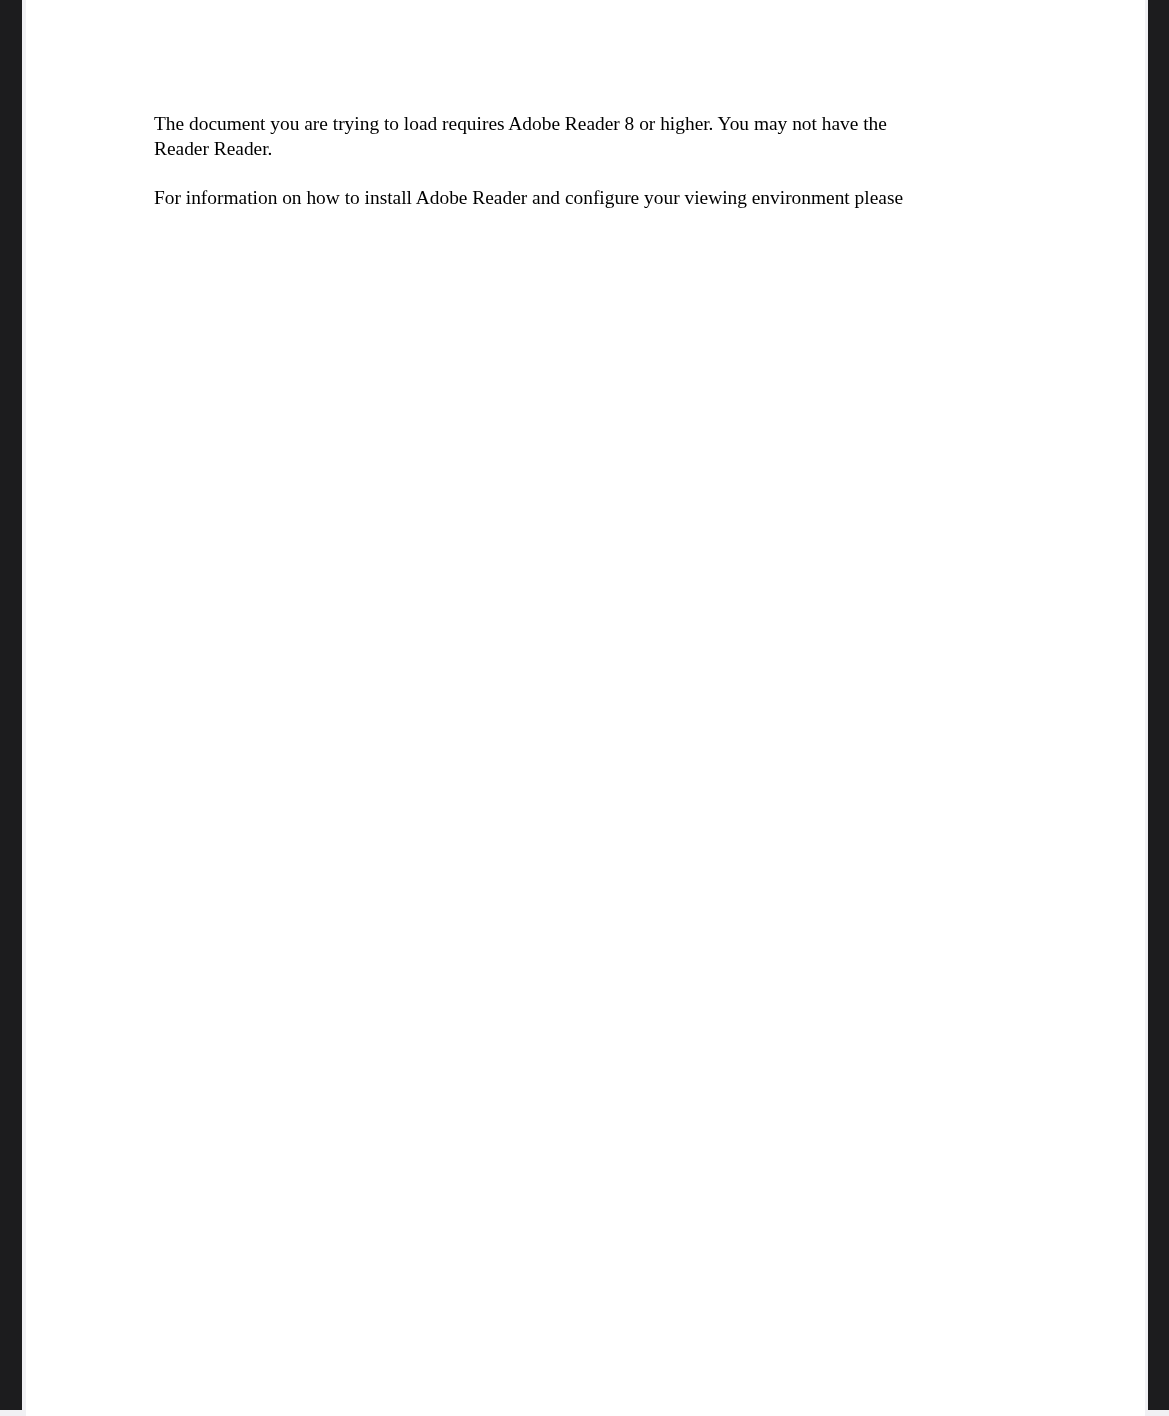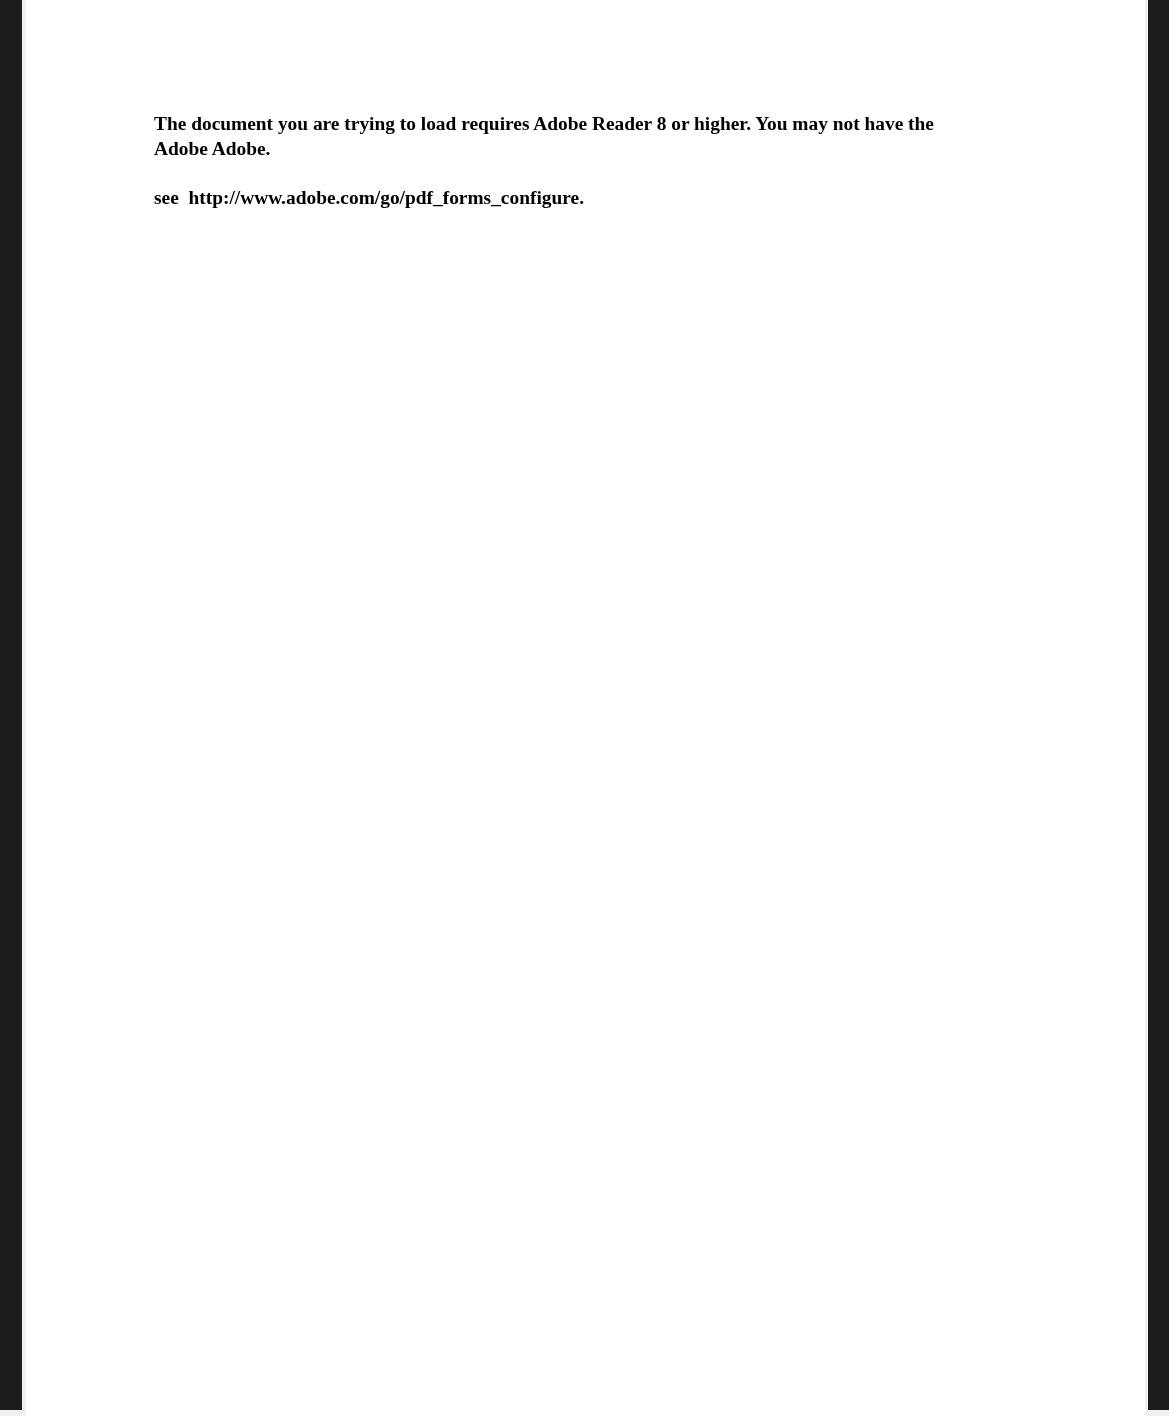--- a/index.html
+++ b/index.html
@@ -36,21 +36,20 @@
   .edge-bar-right { right: 0; width: 21px; }
 
   
   .pdf-page {
     position: absolute;
     left: 26px;
     top: 0;
     width: 1119px;
     height: 1416px;
     background: var(--page-color, #ffffff);
-    font-weight: bold;
   }
 
   
   .message {
     position: absolute;
     left: 128px;
     top: 112px;
     width: 900px;
     color: var(--text-color, #000000);
     font-size: 19.4px;
@@ -65,19 +64,19 @@
 
 <div class="gutter gutter-left"></div>
 <div class="gutter gutter-right"></div>
 <div class="edge-bar edge-bar-left"></div>
 <div class="edge-bar edge-bar-right"></div>
 
 <div class="pdf-page">
   <div class="message">
     <div class="paragraph">
       <div class="text-line">The document you are trying to load requires Adobe Reader 8 or higher. You may not have the</div>
-      <div class="text-line">Adobe Adobe.</div>
+      <div class="text-line">Reader Reader.</div>
     </div>
     <div class="paragraph">
-      <div class="text-line">see  http://www.adobe.com/go/pdf_forms_configure.</div>
+      <div class="text-line">For information on how to install Adobe Reader and configure your viewing environment please</div>
     </div>
   </div>
 </div>
 
 </body></html>

